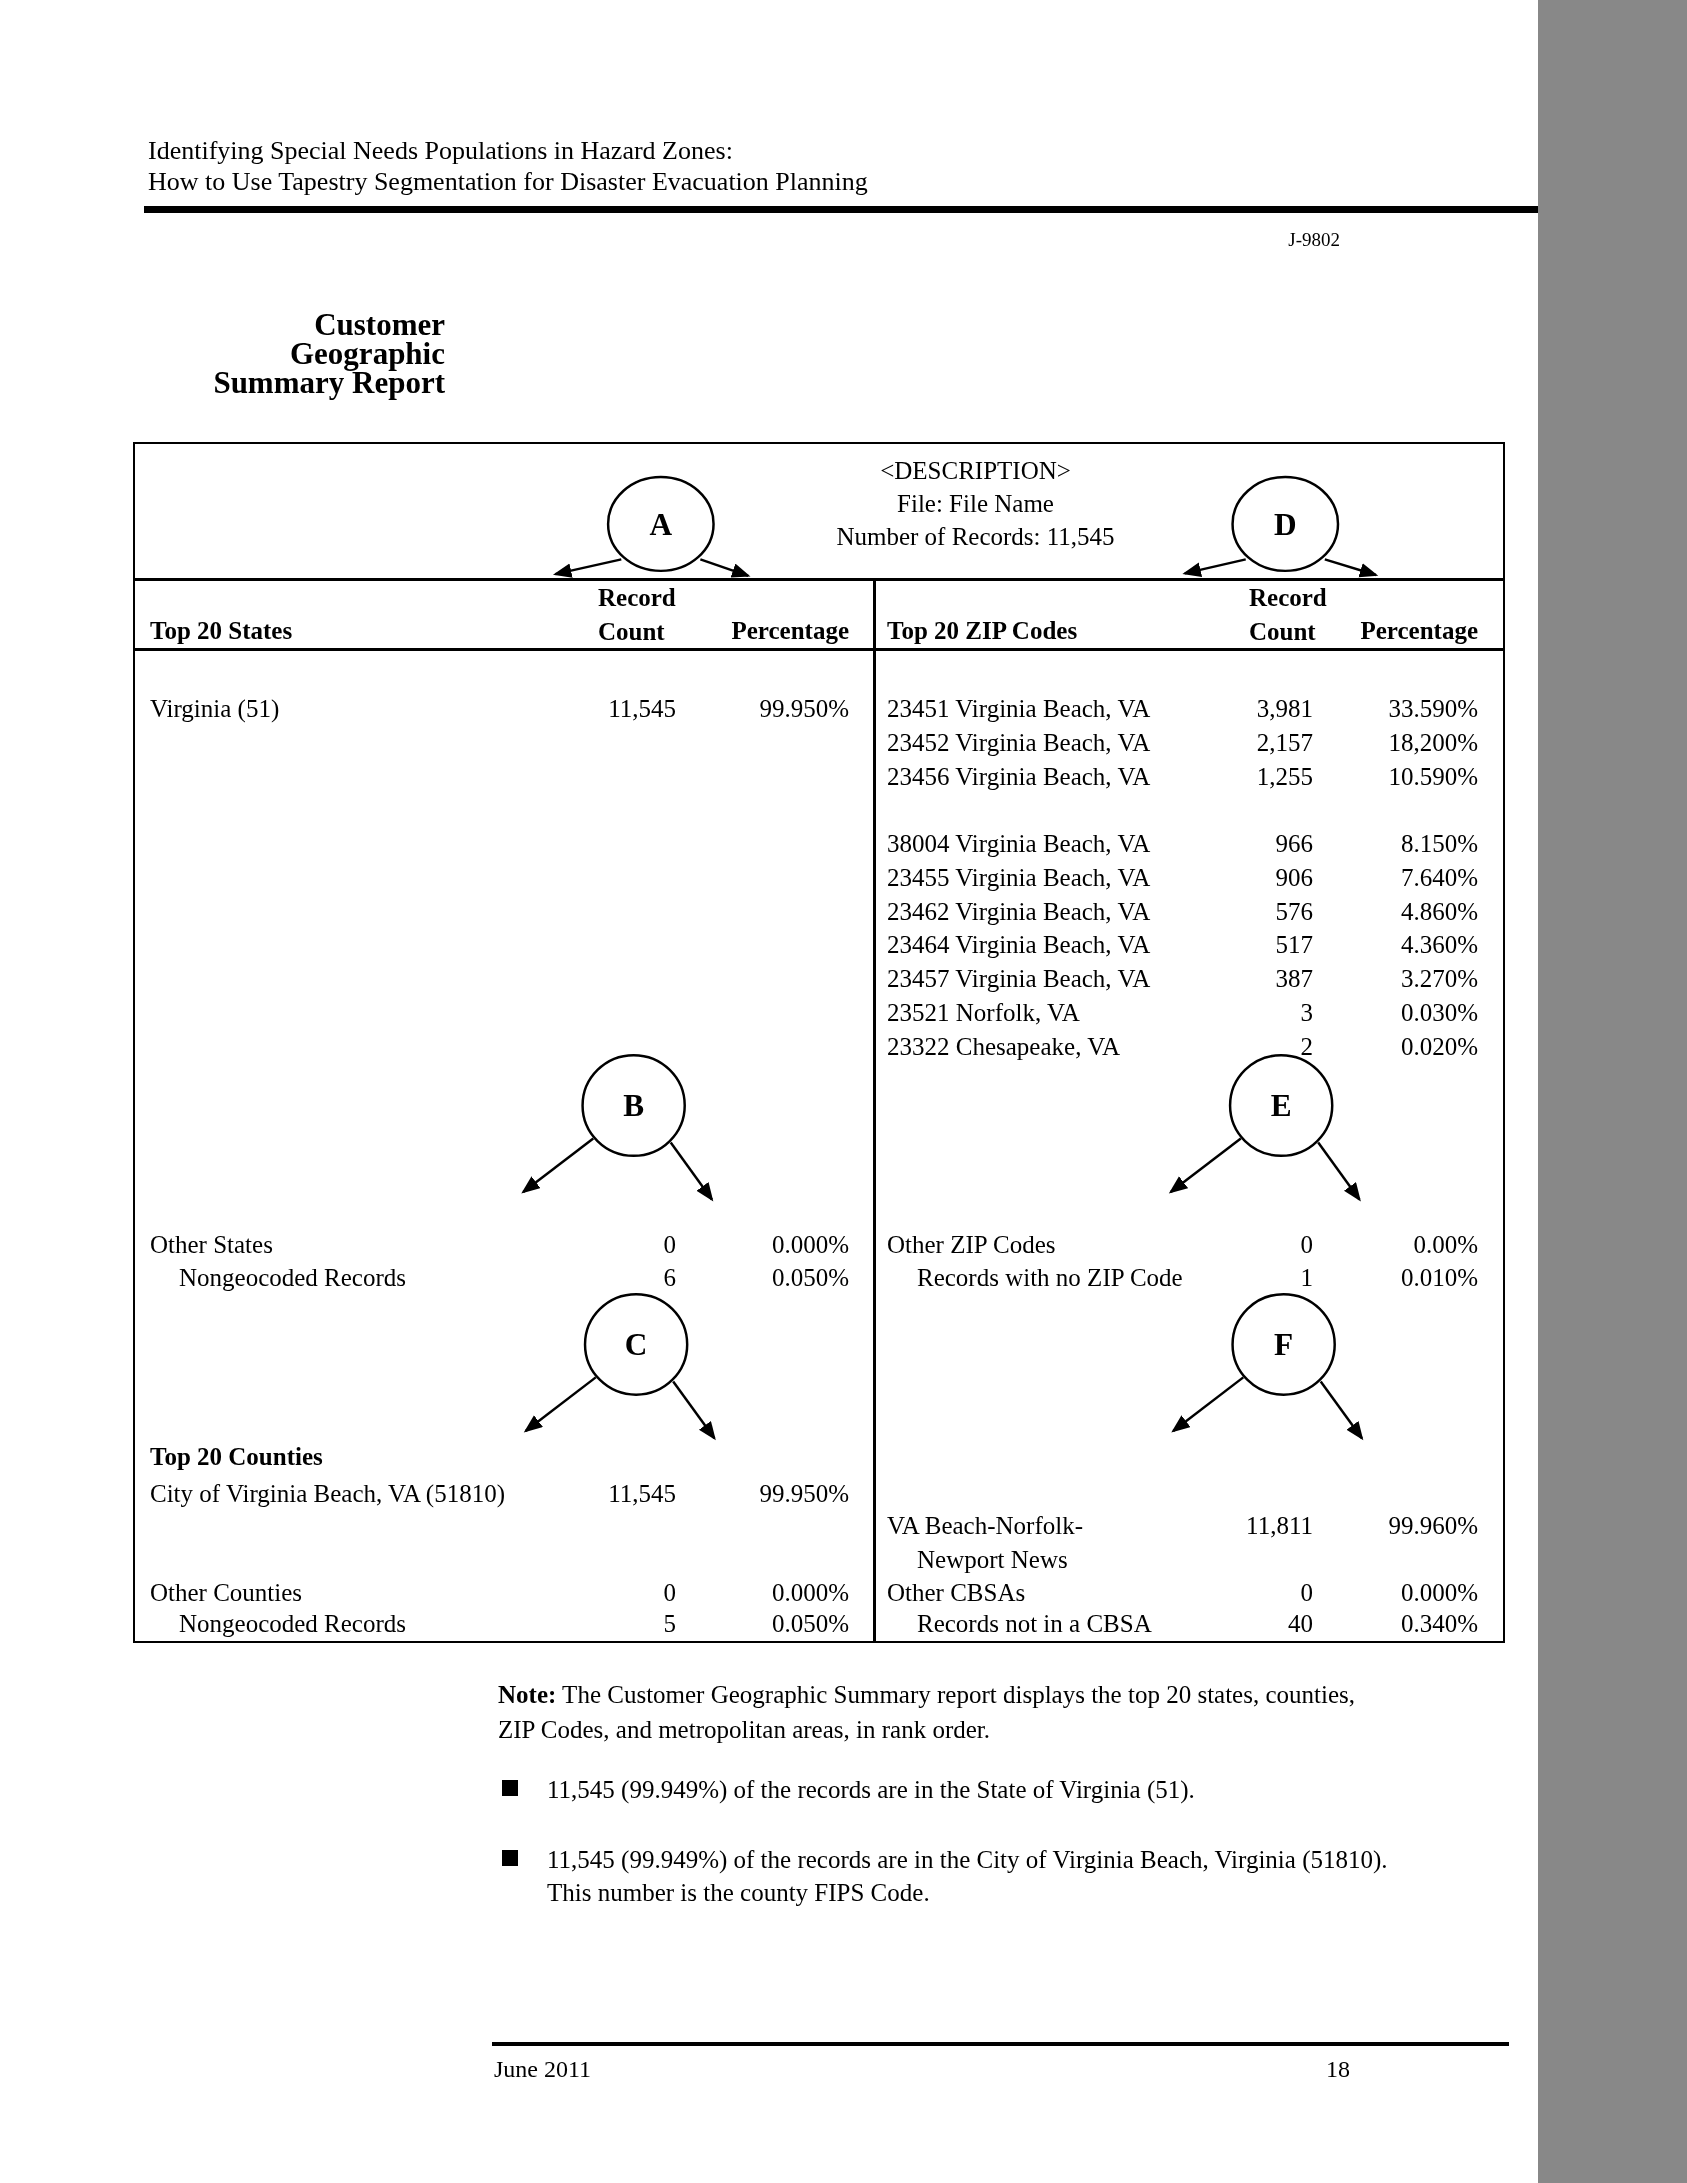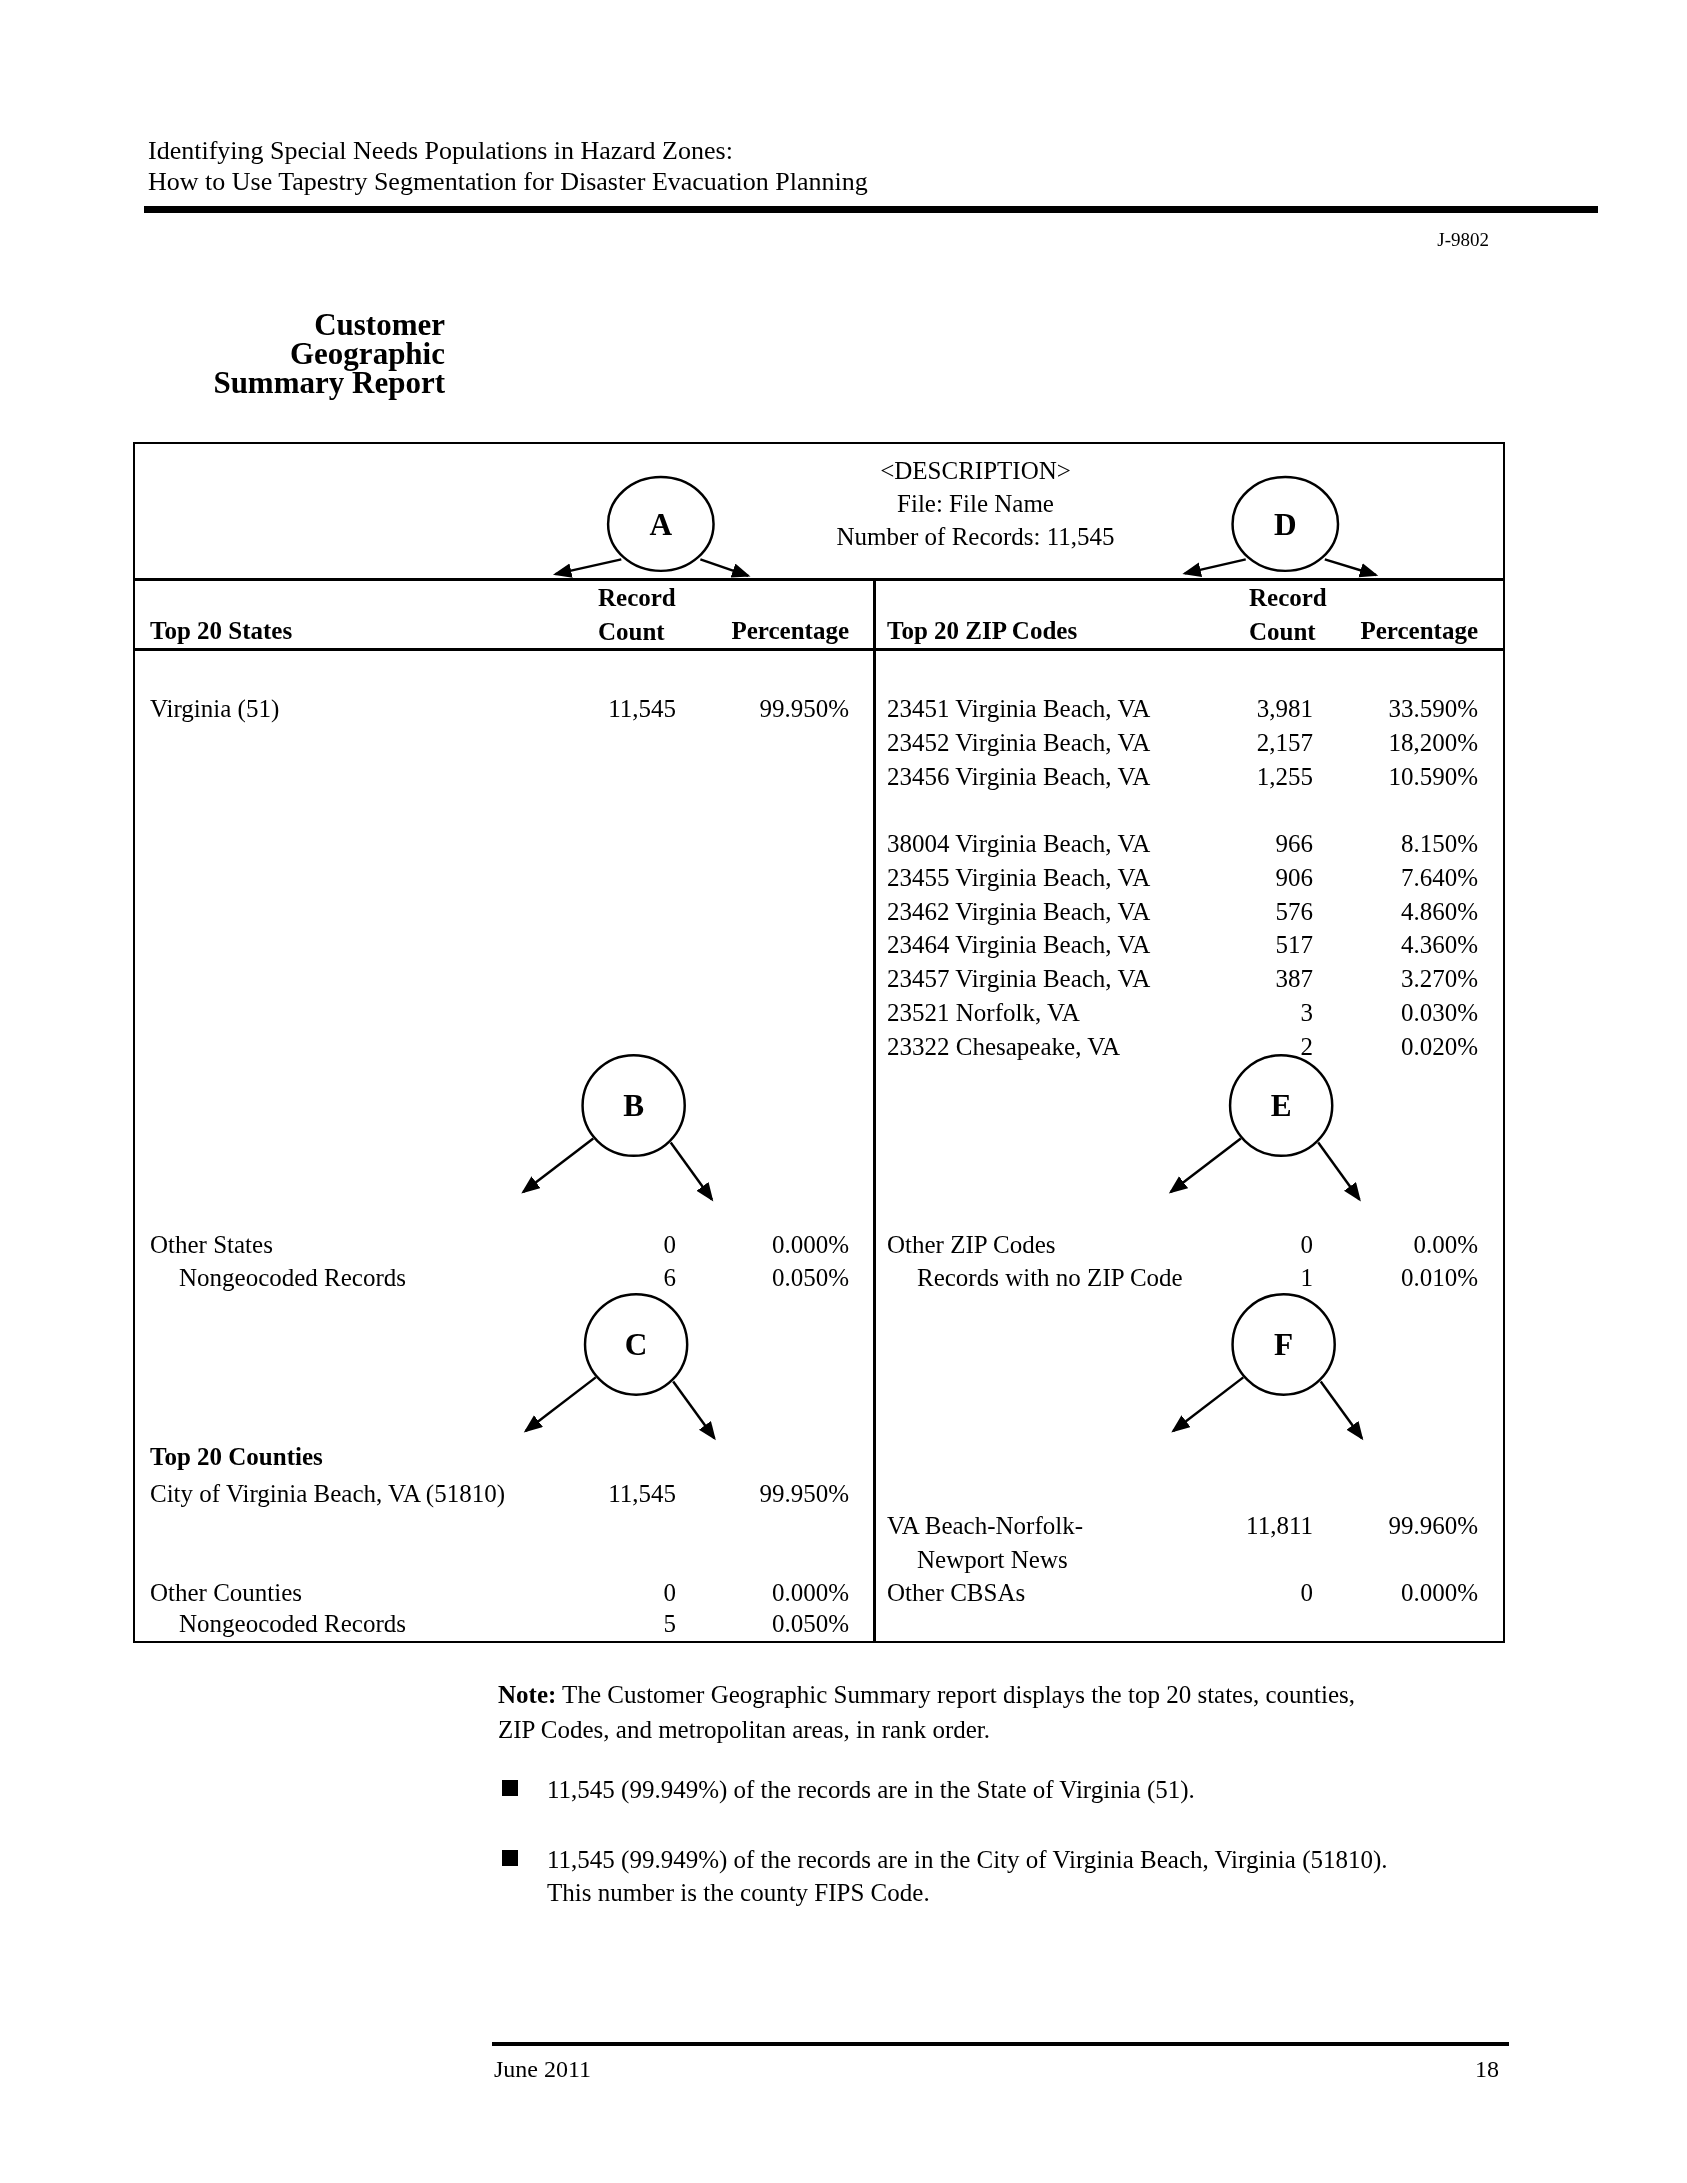--- a/index.html
+++ b/index.html
@@ -1,18 +1,18 @@
 <!DOCTYPE html>
 <html style="font-size:13px"><head>
 <meta charset="utf-8">
 <style>
   html,body{margin:0;padding:0;background:#888;}
   #page{
     position:relative;
-    width:1687px;height:2183px;
+    width:1538px;height:2183px;
     background:#ffffff;
     font-family:"Liberation Serif","DejaVu Serif",serif;
     color:#000;
     overflow:hidden;
   }
   .abs{position:absolute;}
   .b{font-weight:bold;}
   
   #hdr{left:148px;top:136px;font-size:26px;line-height:30.5px;}
   #rule-top{left:144px;top:206px;width:1454px;height:6.6px;background:#000;}
@@ -232,20 +232,25 @@
       <span class="r-pct">99.960%</span>
     </div>
     <div class="row" style="top:1099px;">
       <span class="r-lbl ind">Newport News</span>
     </div>
     <div class="row" style="top:1132px;">
       <span class="r-lbl">Other CBSAs</span>
       <span class="r-count">0</span>
       <span class="r-pct">0.000%</span>
     </div>
+    <div class="row" style="top:1163px;">
+      <span class="r-lbl ind">Records not in a CBSA</span>
+      <span class="r-count">40</span>
+      <span class="r-pct">0.340%</span>
+    </div>
   </div>
 
   <div id="note" class="abs">
     <div><span class="b">Note:</span><span> The Customer Geographic Summary report displays the top 20 states, counties,</span></div>
     <div>ZIP Codes, and metropolitan areas, in rank order.</div>
   </div>
 
   <div class="bullet" style="top:1773px;">
     <div class="sq"></div>
     <div class="btxt">11,545 (99.949%) of the records are in the State of Virginia (51).</div>

